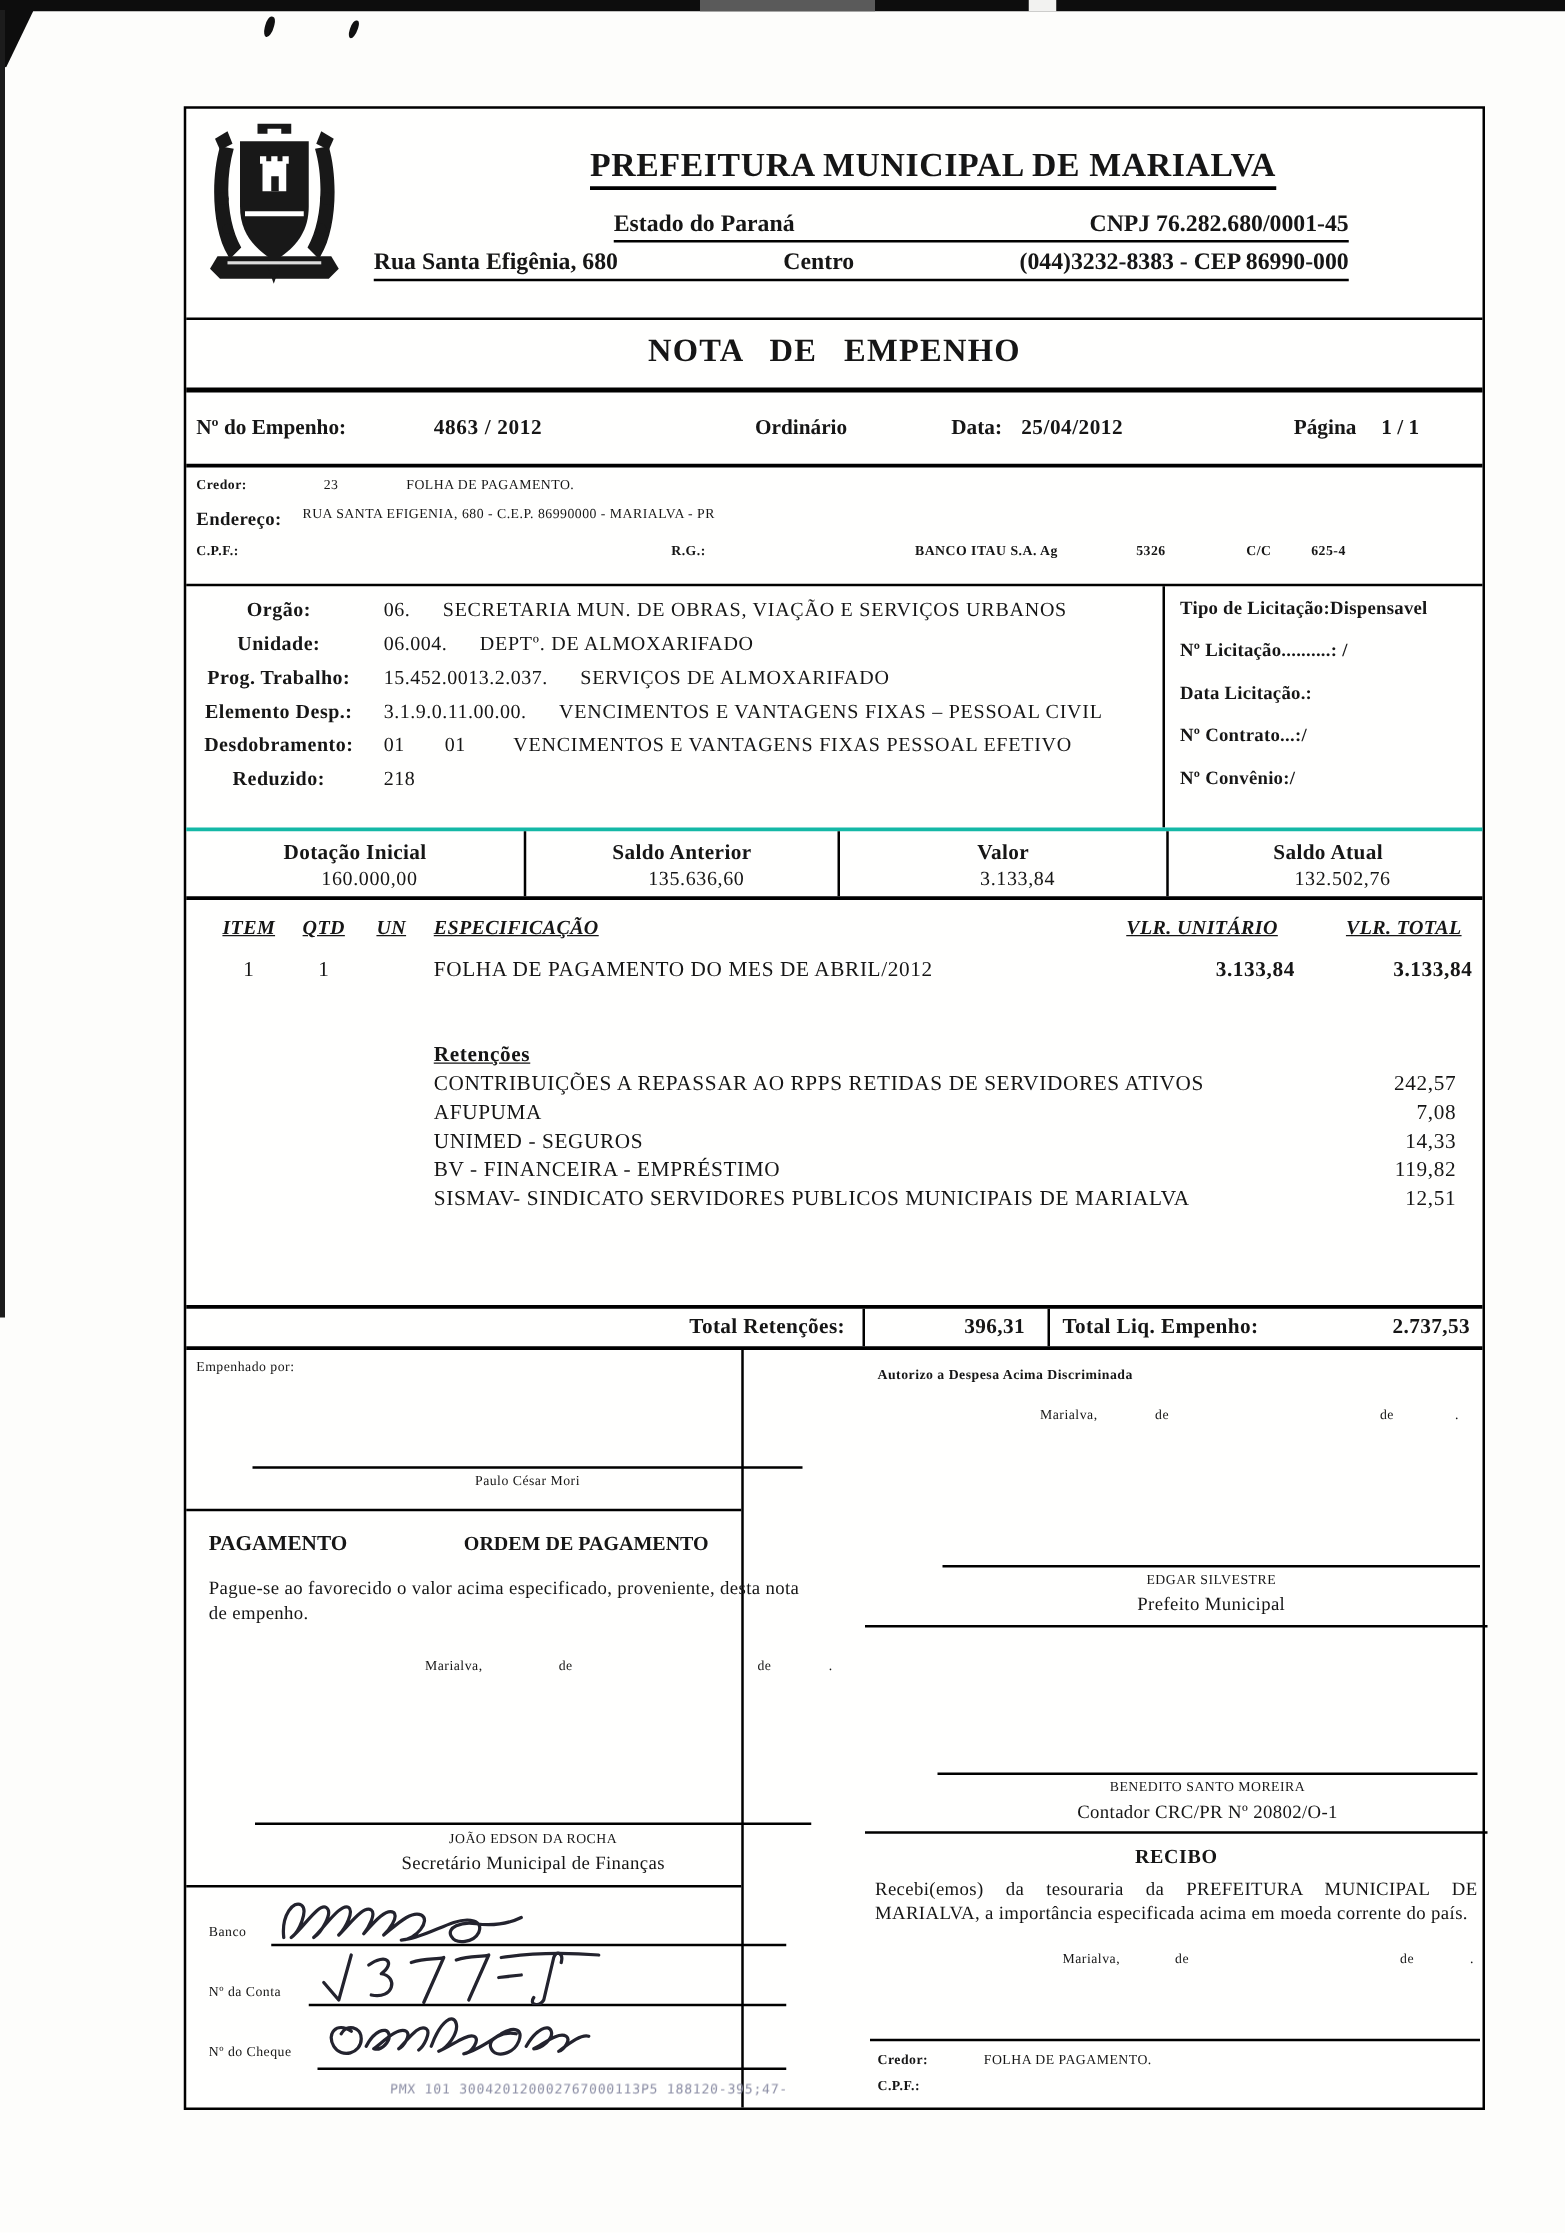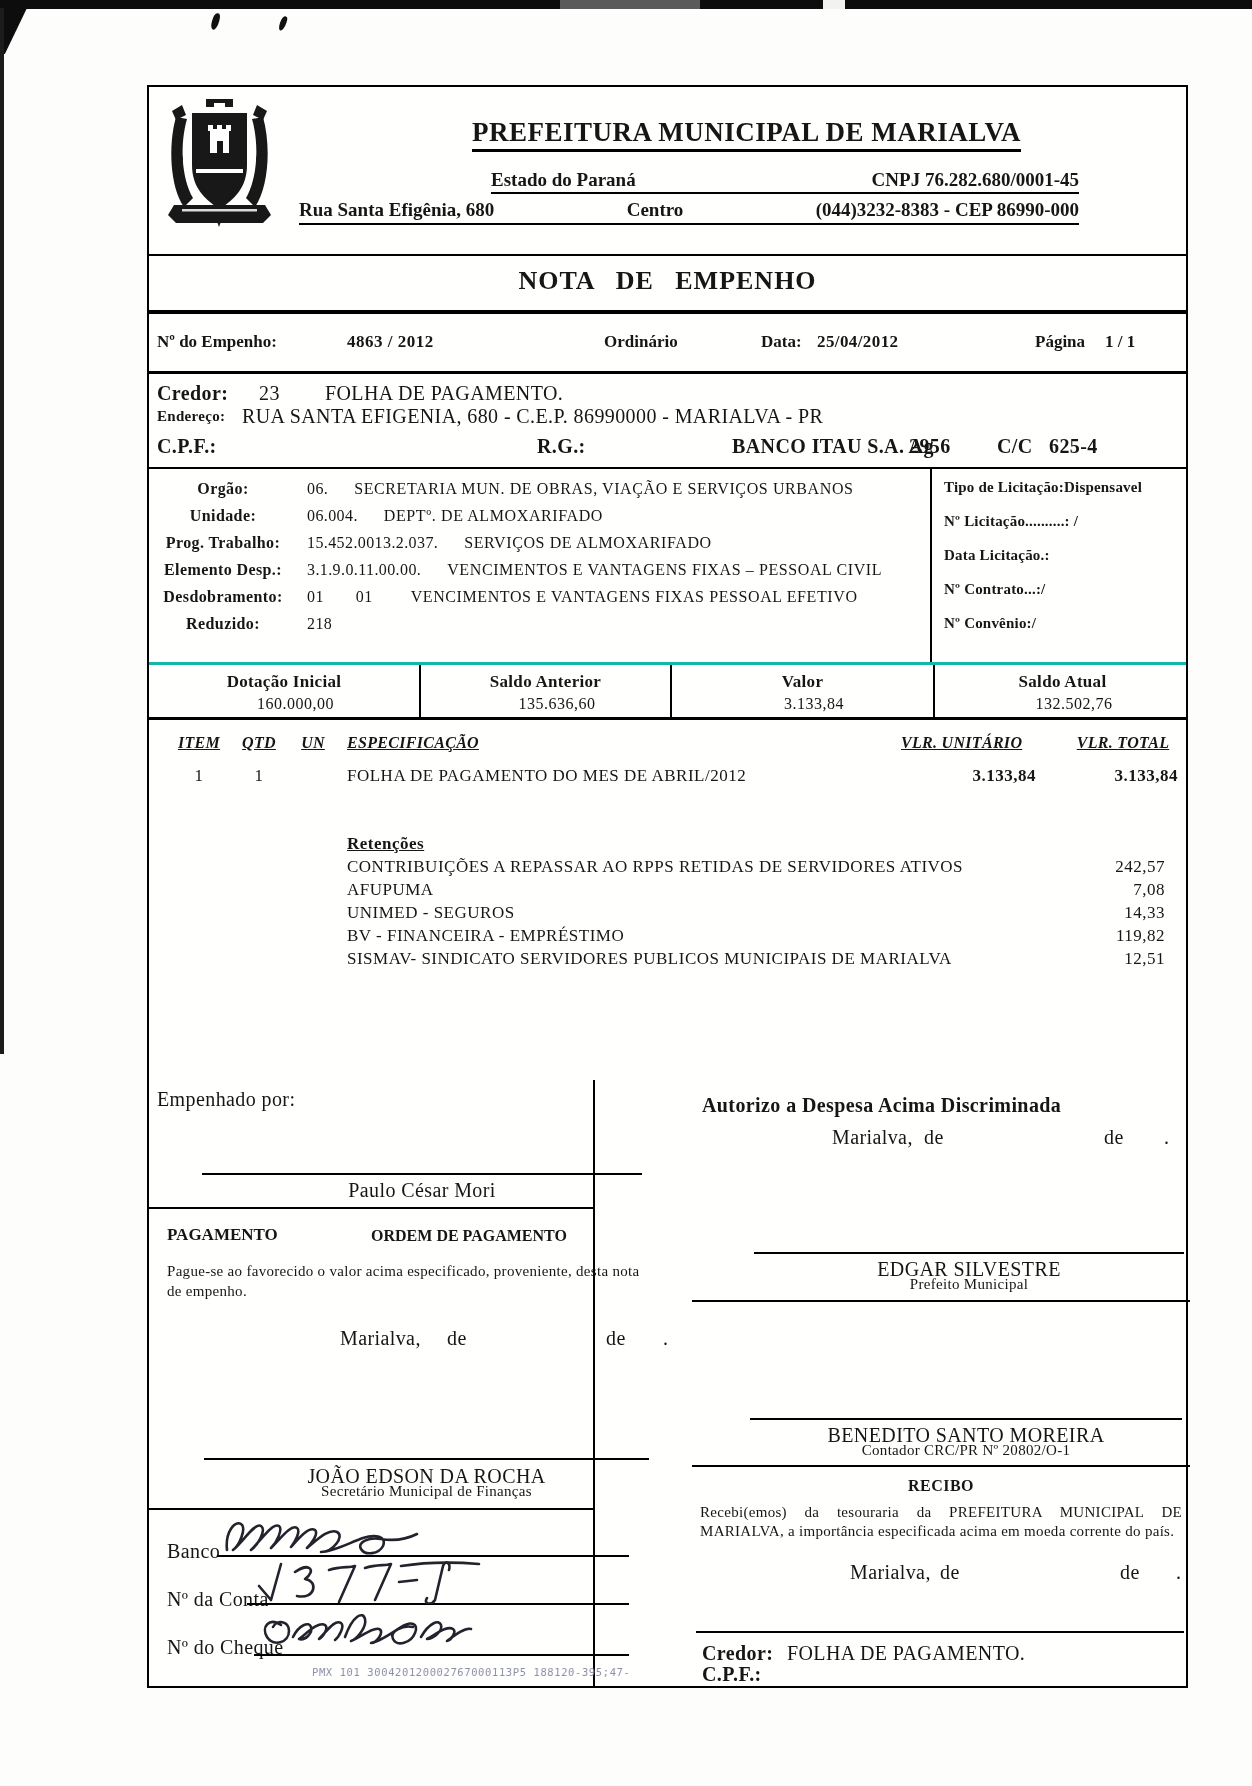--- a/index.html
+++ b/index.html
@@ -32,21 +32,21 @@
   .hdr-title{font-size:27px;font-weight:bold;letter-spacing:.5px;
     border-bottom:3px solid #000;padding-bottom:1px;display:inline-block;}
   .hdr-line2{display:flex;justify-content:space-between;border-bottom:2px solid #000;
     font-size:19px;font-weight:bold;padding-bottom:1px;}
   .hdr-line3{display:flex;justify-content:space-between;border-bottom:2px solid #000;
     font-size:19px;font-weight:bold;padding-bottom:2px;}
 
   .nota-band{border-top:2px solid #000;border-bottom:4px solid #000;}
   .nota-title{font-size:26px;font-weight:bold;word-spacing:14px;letter-spacing:1px;}
 
-  .body16{font-size:20px;letter-spacing:.4px;}
+  .body16{font-size:11px;letter-spacing:.4px;}
   .body15{font-size:15px;letter-spacing:.3px;}
 
   .c-row{height:27px;line-height:27px;position:relative;font-size:16px;letter-spacing:.4px;white-space:nowrap;}
   .c-label{display:inline-block;width:148px;text-align:center;font-weight:bold;margin-right:10px;}
   .c-code{display:inline-block;margin-right:26px;}
   .c-desc{letter-spacing:.6px;}
 
   .lic-line{font-size:15px;font-weight:bold;letter-spacing:.2px;}
 
   .dot-cell{position:absolute;top:0;height:100%;text-align:center;box-sizing:border-box;}
@@ -135,21 +135,21 @@
 
   <div class="sec" style="top:287px;height:95px;border-bottom:2px solid #000;">
     <span class="abs b body16" style="left:8px;top:8px;">Credor:</span>
     <span class="abs body16" style="left:110px;top:8px;">23</span>
     <span class="abs body16" style="left:176px;top:8px;">FOLHA DE PAGAMENTO.</span>
     <span class="abs b body15" style="left:8px;top:34px;">Endereço:</span>
     <span class="abs body16" style="left:93px;top:31px;">RUA SANTA EFIGENIA, 680  -  C.E.P. 86990000  -  MARIALVA  -  PR</span>
     <span class="abs b body16" style="left:8px;top:61px;">C.P.F.:</span>
     <span class="abs b body16" style="left:388px;top:61px;">R.G.:</span>
     <span class="abs b body16" style="left:583px;top:61px;">BANCO ITAU S.A.  Ag</span>
-    <span class="abs b body16" style="left:760px;top:61px;">2956</span>
+    <span class="abs b body16" style="left:760px;top:61px;">5326</span>
     <span class="abs b body16" style="left:848px;top:61px;">C/C</span>
     <span class="abs b body16" style="left:900px;top:61px;">625-4</span>
   </div>
 
   <div class="sec" style="top:382px;height:193px;">
     <div class="abs" style="left:0;top:6px;width:781px;">
       <div class="c-row">
         <span class="c-label">Orgão:</span><span class="c-code">06.</span><span class="c-desc">SECRETARIA MUN. DE OBRAS, VIAÇÃO E SERVIÇOS URBANOS</span>
       </div>
       <div class="c-row">
@@ -231,20 +231,28 @@
         <span class="ret-name">BV - FINANCEIRA - EMPRÉSTIMO</span>
           <span class="ret-val">119,82</span>
       </div>
       <div class="ret-row ret">
         <span class="ret-name">SISMAV- SINDICATO SERVIDORES PUBLICOS MUNICIPAIS DE MARIALVA</span>
           <span class="ret-val">12,51</span>
       </div>
     </div>
   </div>
 
+  <div class="sec tot-band" style="top:957px;height:36px;">
+    <div class="rt" style="width:543px;border-right:2px solid #000;box-sizing:border-box;padding:4px 14px 0 0;">Total Retenções:</div>
+    <div class="rt" style="width:148px;border-right:2px solid #000;box-sizing:border-box;padding:4px 18px 0 0;">396,31</div>
+    <div style="flex:1;display:flex;justify-content:space-between;padding:4px 10px 0 10px;">
+      <span>Total Liq. Empenho:</span>
+      <span>2.737,53</span>
+    </div>
+  </div>
 
   <div class="sec" style="top:993px;height:606px;">
 
     <div class="abs" style="left:0;top:0;width:446px;height:606px;border-right:2px solid #000;box-sizing:border-box;">
 
       <div class="abs" style="left:0;top:0;width:100%;height:127px;">
         <span class="abs body16" style="left:8px;top:8px;">Empenhado por:</span>
         <div class="sig-line" style="left:53px;top:93px;width:440px;"></div>
         <div class="abs ctr body16" style="left:53px;top:99px;width:440px;">Paulo César Mori</div>
       </div>

